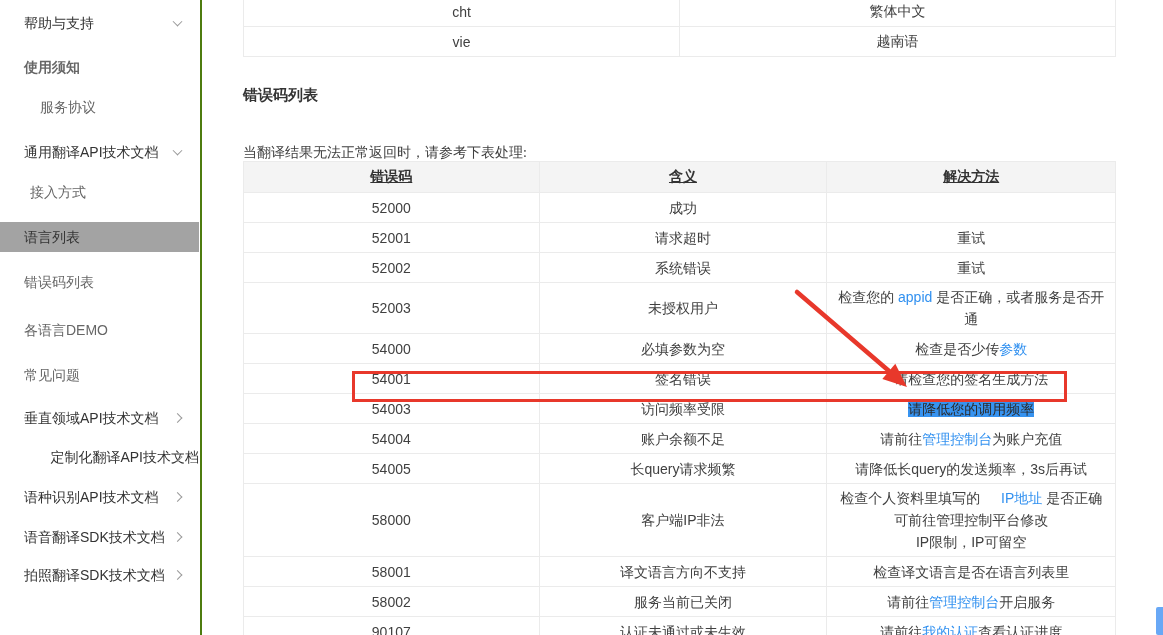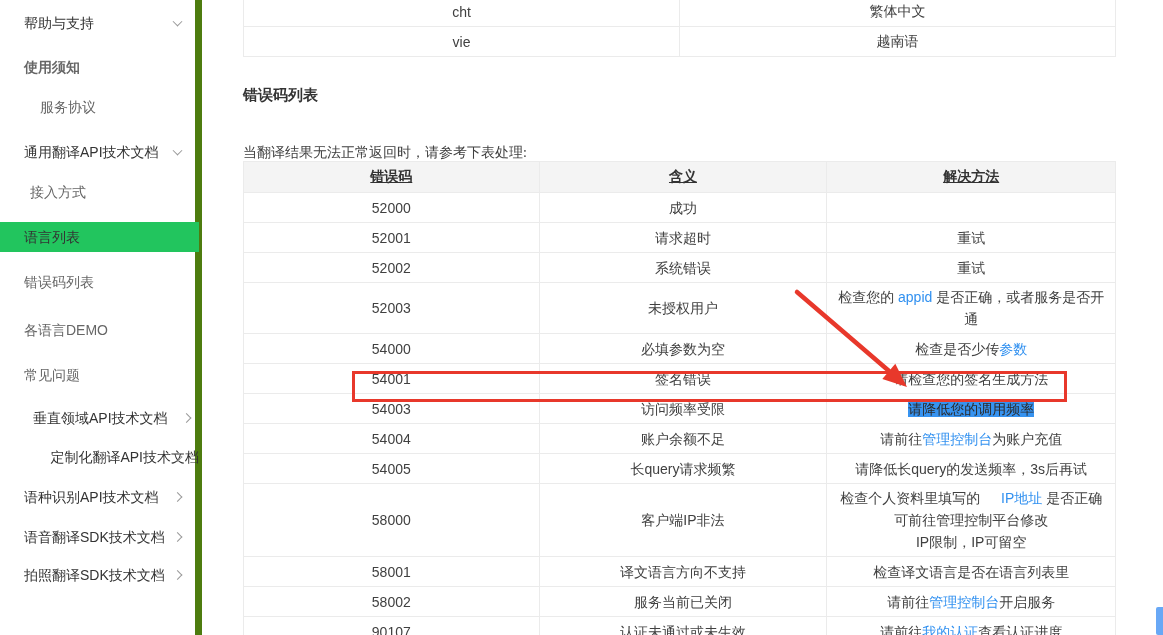--- a/index.html
+++ b/index.html
@@ -5,26 +5,26 @@
   * { margin:0; padding:0; box-sizing:border-box; }
   html,body { width:1163px; height:635px; }
   body {
     font-family:"Liberation Sans","DejaVu Sans",sans-serif;
     background:#fff; color:#333; overflow:hidden;
   }
   .stage { position:relative; width:1163px; height:635px; overflow:hidden; background:#fff; }
 
   
   .sidebar { position:absolute; left:0; top:0; width:202px; height:635px;
-             border-right:7px solid #4d7c0f; background:#fff; }
+             border-right:2px solid #4d7c0f; background:#fff; }
   .s-item { position:absolute; left:0; width:199px; height:30px; line-height:30px;
             padding-left:24px; font-size:14px; cursor:pointer; white-space:nowrap; }
   .s-item.group { color:#333; }
   .s-item.sub   { color:#666; }
-  .s-item.selected { background:#22c55e; color:#333; }
+  .s-item.selected { background:#a3a3a3; color:#333; }
   .chev { position:absolute; right:18px; top:50%; width:7px; height:7px;
           border-right:1.5px solid #999; border-bottom:1.5px solid #999; }
   .chev.down  { transform:translateY(-70%) rotate(45deg); }
   .chev.right { transform:translateY(-50%) rotate(-45deg); }
 
   
   .lang-wrap { position:absolute; left:243px; top:-4px; width:873px; }
   table { border-collapse:collapse; width:100%; font-size:14px; color:#404040; }
   td, th { border:1px solid #ebebeb; text-align:center; vertical-align:middle; }
   .lang-wrap td { height:30px; width:50%; }
@@ -56,21 +56,21 @@
   <aside class="sidebar" id="sidebar">
       <div class="s-item group" style="top: 8px;"><span>帮助与支持</span><span class="chev down"></span></div>
       <div class="s-item sub" style="top: 52px; font-weight: bold;"><span>使用须知</span></div>
       <div class="s-item sub" style="top: 92px; margin-left: 16px;"><span>服务协议</span></div>
       <div class="s-item group" style="top: 137px;"><span>通用翻译API技术文档</span><span class="chev down"></span></div>
       <div class="s-item sub" style="top: 177px; padding-left: 30px;"><span>接入方式</span></div>
       <div class="s-item sub selected" style="top: 222px;"><span>语言列表</span></div>
       <div class="s-item sub" style="top: 267px;"><span>错误码列表</span></div>
       <div class="s-item sub" style="top: 315px;"><span>各语言DEMO</span></div>
       <div class="s-item sub" style="top: 360px;"><span>常见问题</span></div>
-      <div class="s-item group" style="top: 403px; margin-left: 9px;"><span>垂直领域API技术文档</span><span class="chev right"></span></div>
+      <div class="s-item group" style="top: 403px;"><span>垂直领域API技术文档</span><span class="chev right"></span></div>
       <div class="s-item group" style="top: 442px; text-align: right;"><span>定制化翻译API技术文档</span><span class="chev right"></span></div>
       <div class="s-item group" style="top: 482px;"><span>语种识别API技术文档</span><span class="chev right"></span></div>
       <div class="s-item group" style="top: 522px;"><span>语音翻译SDK技术文档</span><span class="chev right"></span></div>
       <div class="s-item group" style="top: 560px;"><span>拍照翻译SDK技术文档</span><span class="chev right"></span></div>
     </aside>
 
   <div class="lang-wrap">
     <table>
         <tbody id="lang-body">
           <tr>

